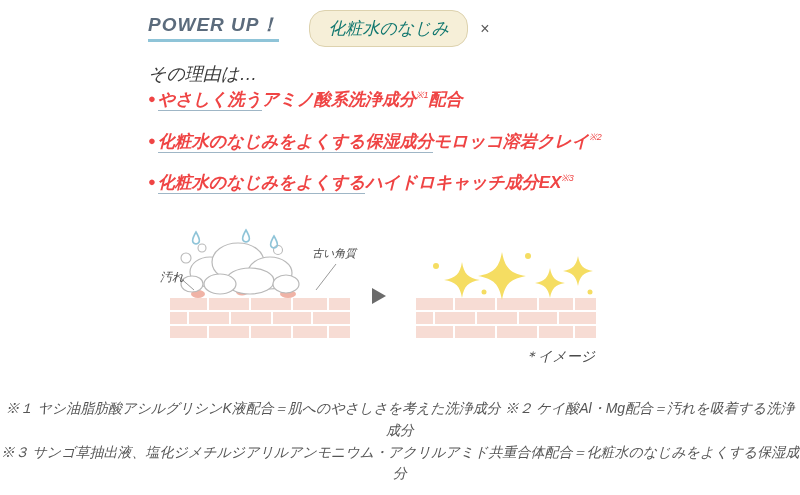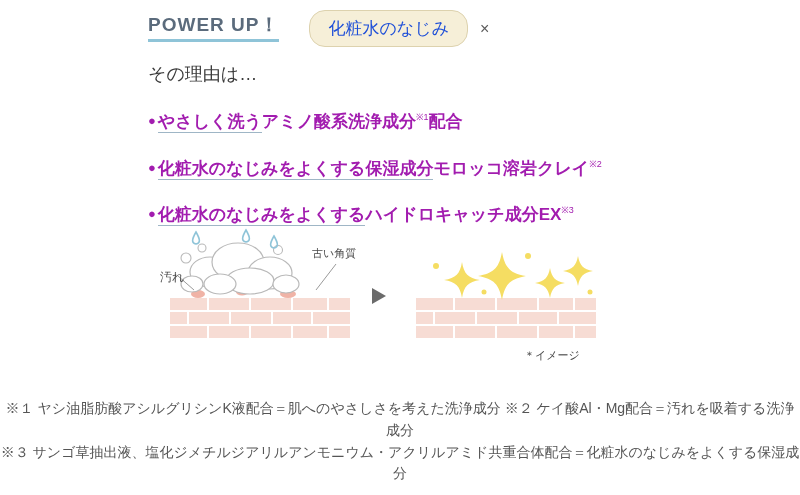--- a/index.html
+++ b/index.html
@@ -13,20 +13,21 @@
     font-family: "Liberation Sans", sans-serif;
     color: #3b3b3b;
     overflow: hidden;
     position: relative;
   }
 
   .page {
     position: relative;
     width: 800px;
     height: 495px;
+    font-style: italic;
   }
 
   
   .header-row {
     position: absolute;
     left: 148px;
     top: 10px;
     display: flex;
     align-items: center;
   }
@@ -39,21 +40,21 @@
     padding-bottom: 3px;
     line-height: 1.1;
   }
   .tag {
     margin-left: 30px;
     background: #f6efd8;
     border: 1px solid #ddd2ae;
     border-radius: 16px;
     padding: 6px 18px;
     font-size: 17px;
-    color: #1d4ed8;
+    color: #0f766e;
     white-space: nowrap;
   }
   .times-mark {
     margin: 0 12px;
     font-size: 16px;
     color: #5b5b5b;
   }
 
   
   .reason-lead {
@@ -66,23 +67,22 @@
   .bullets {
     position: absolute;
     left: 148px;
     top: 88px;
     width: 560px;
   }
   .bullet {
     font-size: 17px;
     line-height: 1.45;
     margin-bottom: 17px;
-    color: #a21caf;
+    color: #ef4444;
     white-space: nowrap;
-    margin-top: 22px;
   }
   .bullet .dot {
     font-size: 13px;
     vertical-align: 2px;
     margin-right: 2px;
   }
   .ul {
     border-bottom: 1.5px solid #9fb6c6;
     padding-bottom: 1px;
     font-weight: bold;
@@ -117,21 +117,21 @@
     position: absolute;
     left: 160px;
     top: 269px;
     font-size: 12px;
     color: #4a4a4a;
   }
   .label-image {
     position: absolute;
     left: 524px;
     top: 348px;
-    font-size: 11px;
+    font-size: 14px;
     color: #4a4a4a;
   }
 
   
   .footnotes {
     position: absolute;
     left: 0;
     right: 0;
     bottom: 10px;
     text-align: center;

